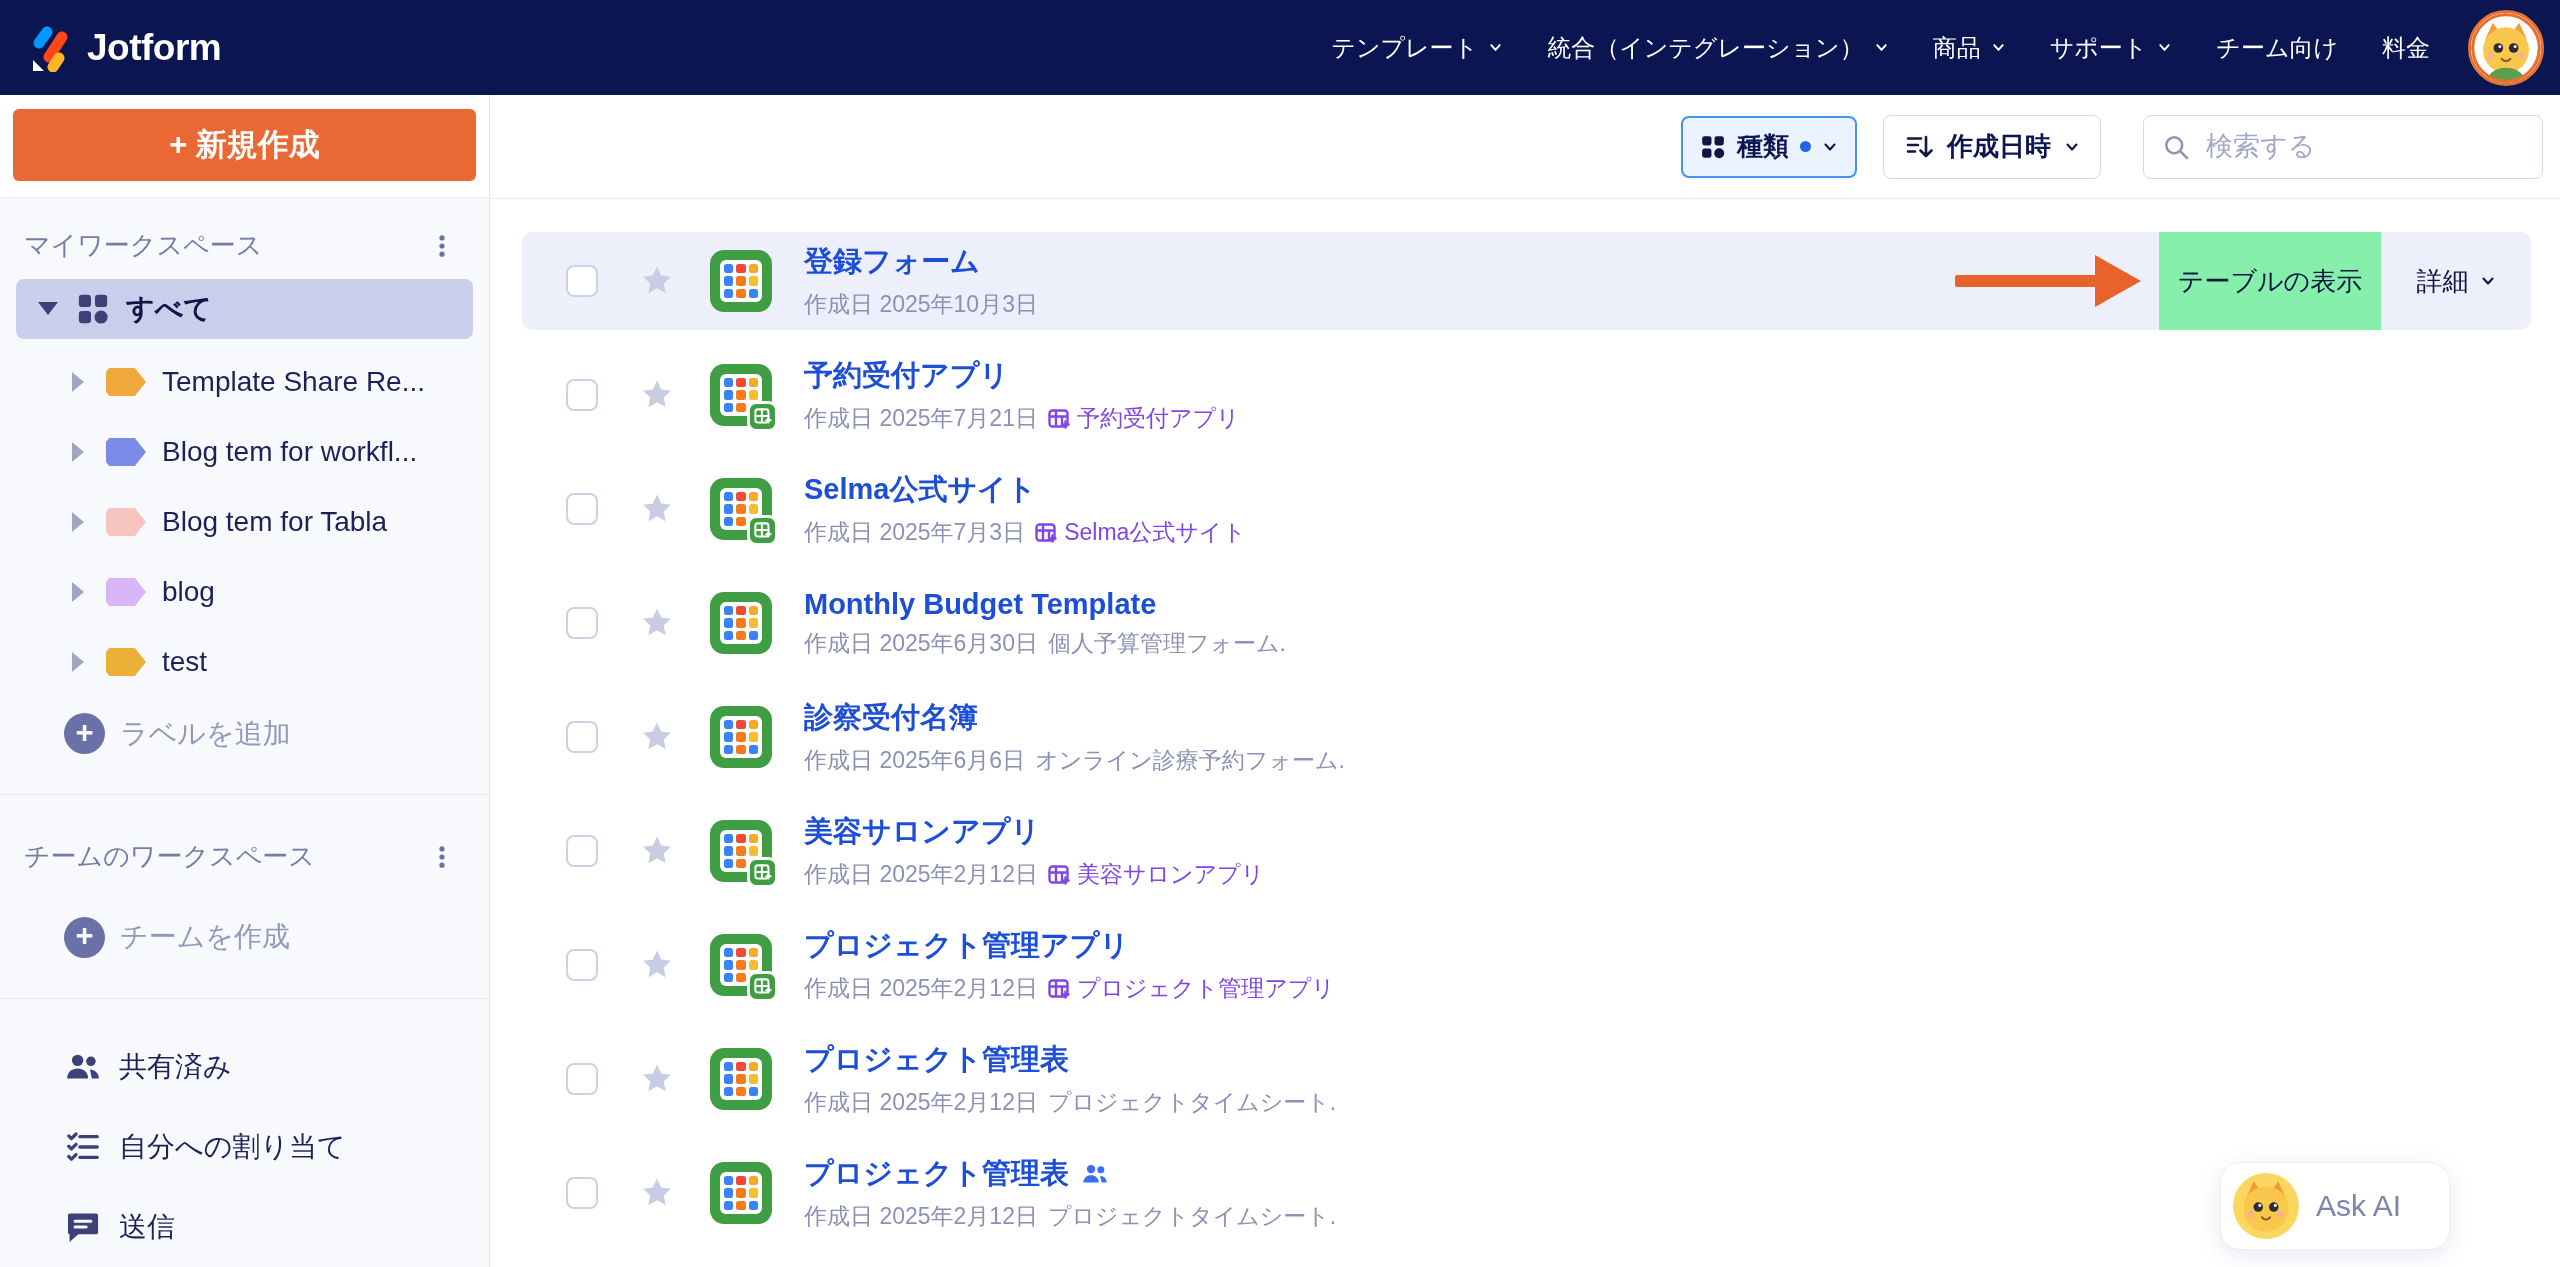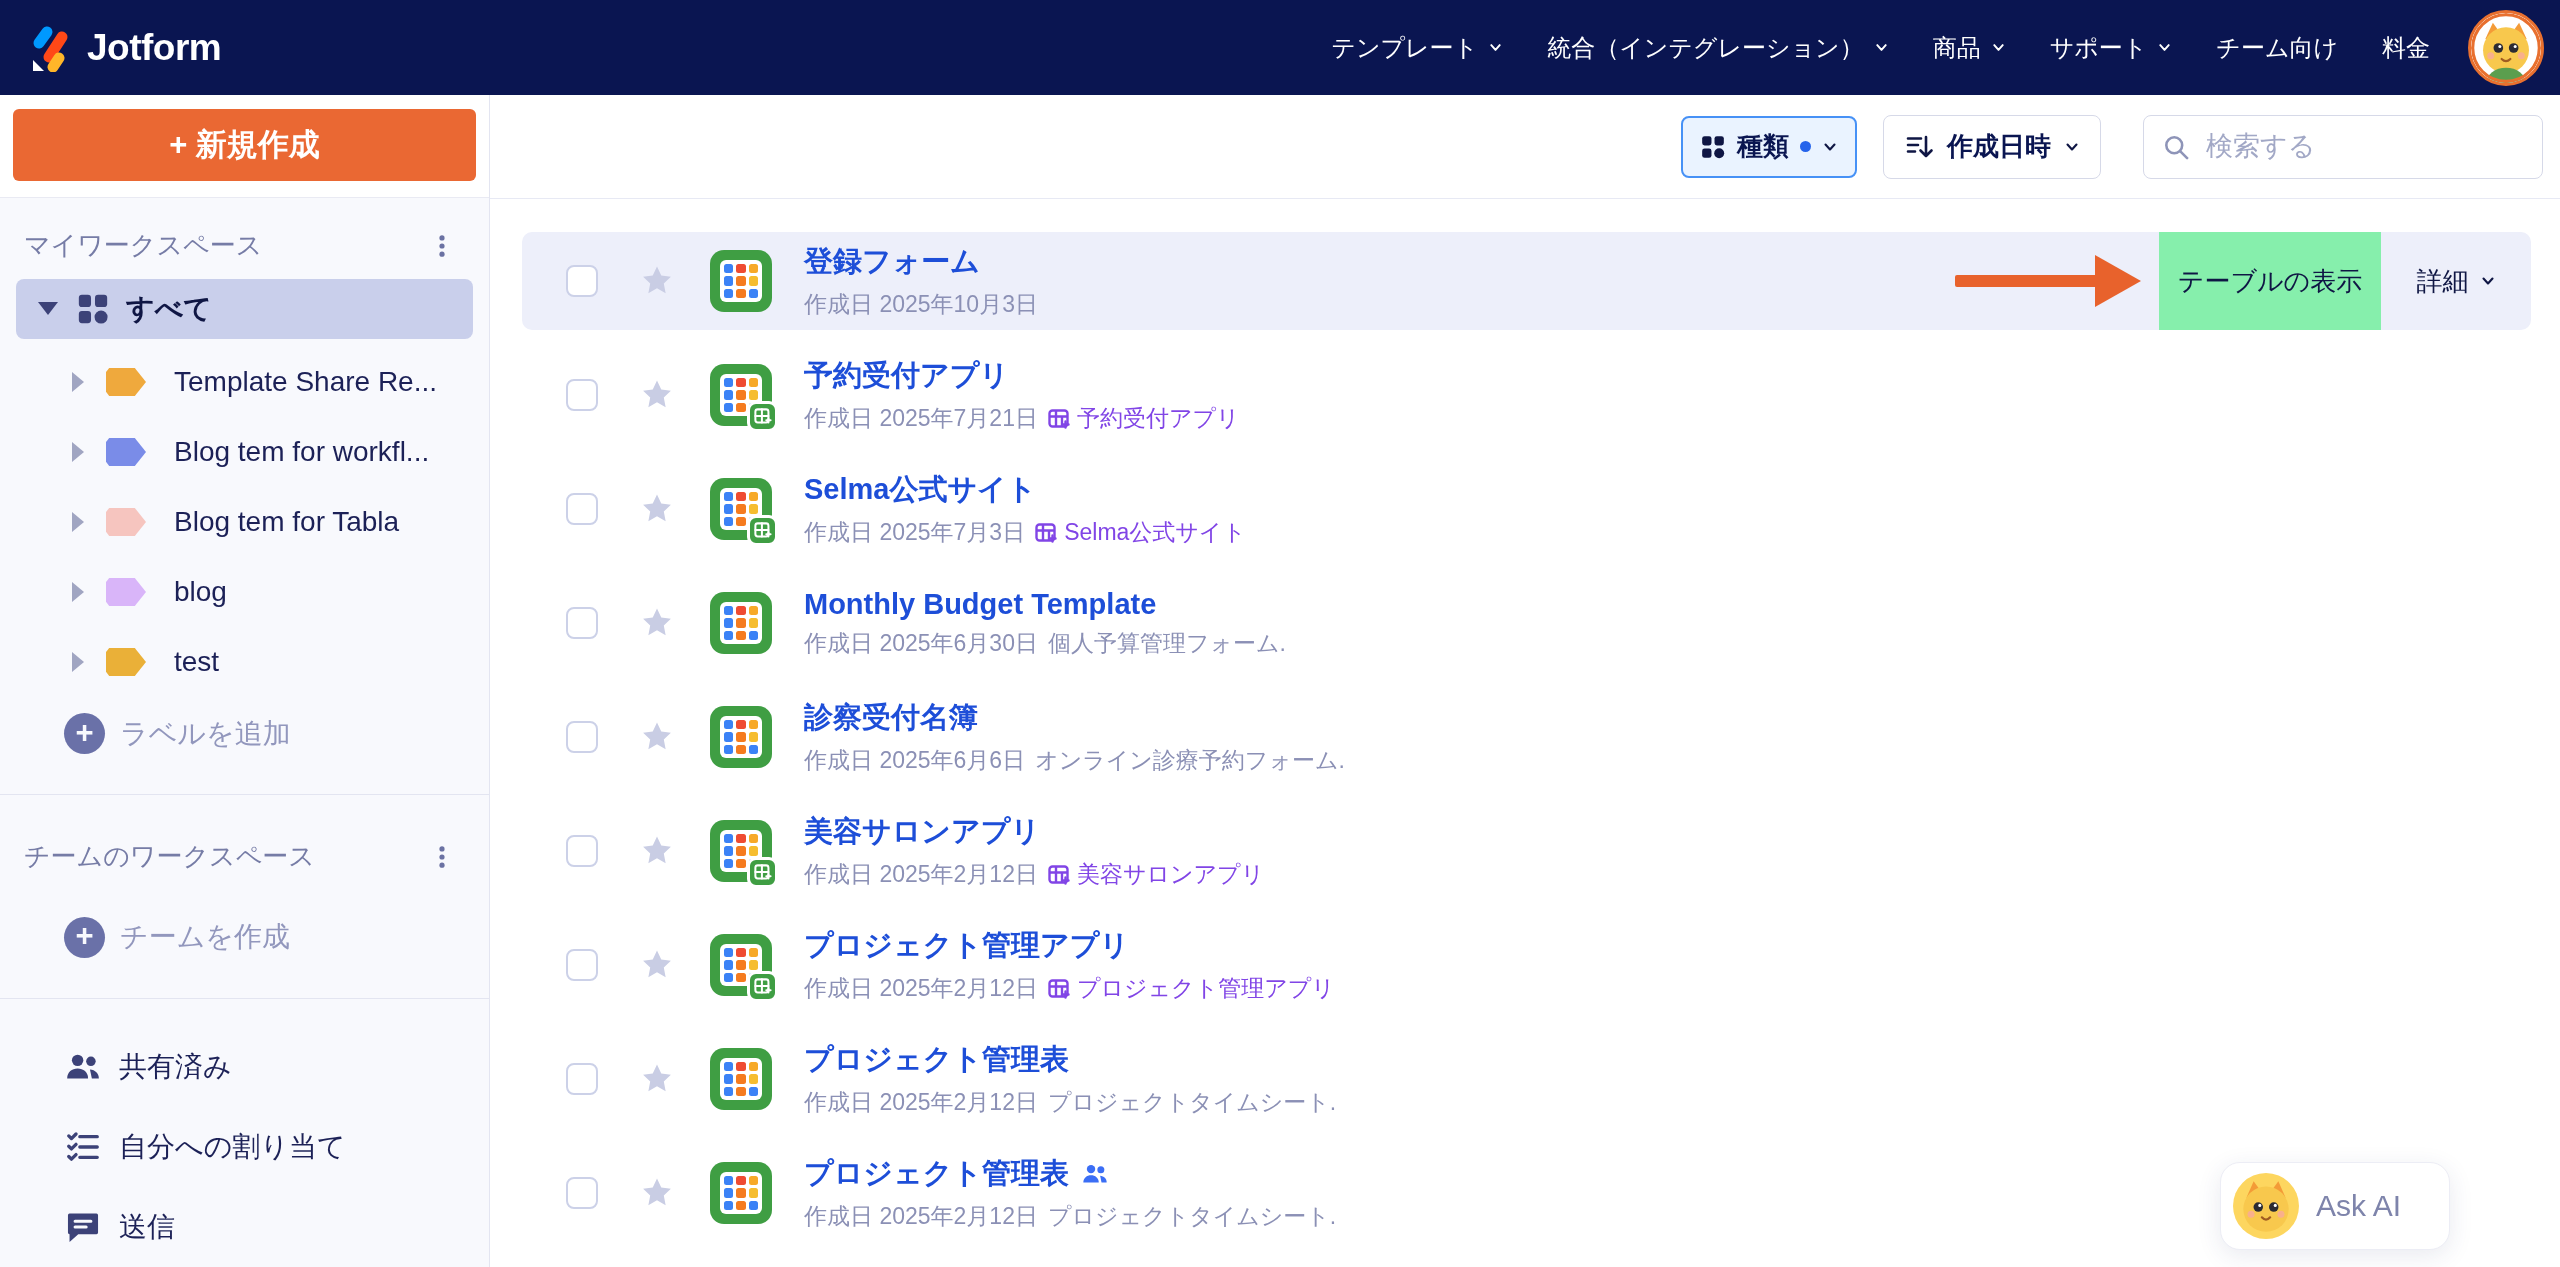--- a/index.html
+++ b/index.html
@@ -40,21 +40,21 @@
     border-top:13px solid #3c4278;flex:none;}
   .all-icon{margin-left:18px;width:34px;height:34px;color:#3c4278;flex:none;}
   .all-icon svg{width:100%;height:100%;}
   .all-label{margin-left:16px;font-size:28px;font-weight:700;color:#0f1644;}
   .folder-row{height:70px;display:flex;align-items:center;padding-left:72px;cursor:pointer;}
   .folder-row:first-of-type{margin-top:8px;}
   .caret-right{width:0;height:0;border-top:10px solid transparent;border-bottom:10px solid transparent;
     border-left:12px solid #a0a5c2;flex:none;}
   .folder-icon{margin-left:22px;width:40px;height:28px;flex:none;
     clip-path:polygon(8% 0,72% 0,100% 50%,72% 100%,8% 100%,0 85%,0 15%);}
-  .folder-label{margin-left:28px;font-size:28px;color:#1c2157;font-weight:500;white-space:nowrap;}
+  .folder-label{margin-left:16px;font-size:28px;color:#1c2157;font-weight:500;white-space:nowrap;}
   .add-label-row{height:70px;margin-top:4px;display:flex;align-items:center;padding-left:64px;
     color:#9297bd;font-size:28px;gap:15px;cursor:pointer;}
   .plus-circle{width:41px;height:41px;border-radius:50%;background:#6a71a8;color:#f8f9fd;
     display:flex;align-items:center;justify-content:center;font-size:31px;font-weight:700;
     line-height:1;flex:none;padding-bottom:3px;box-sizing:border-box;}
   .sb-divider{height:1px;background:#e3e5f1;margin-top:28px;flex:none;}
   .create-team-row{margin-top:30px;}
   .sb-bottom{margin-top:28px;}
   .sb-item{height:80px;display:flex;align-items:center;padding-left:64px;gap:17px;
     font-size:28px;color:#1c2157;font-weight:500;cursor:pointer;}

